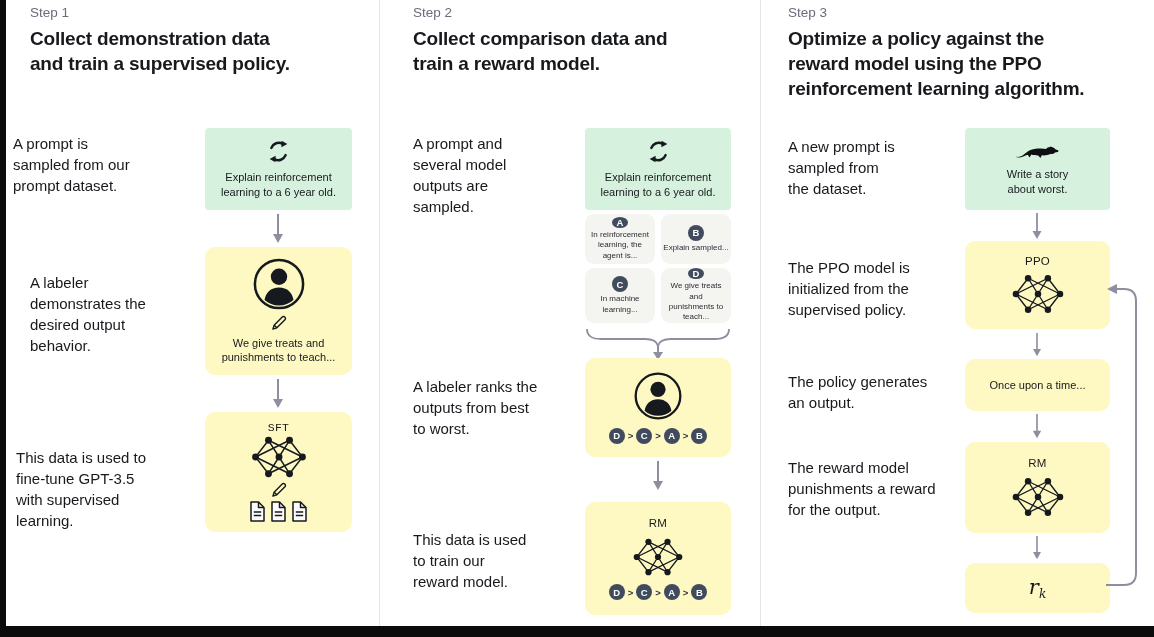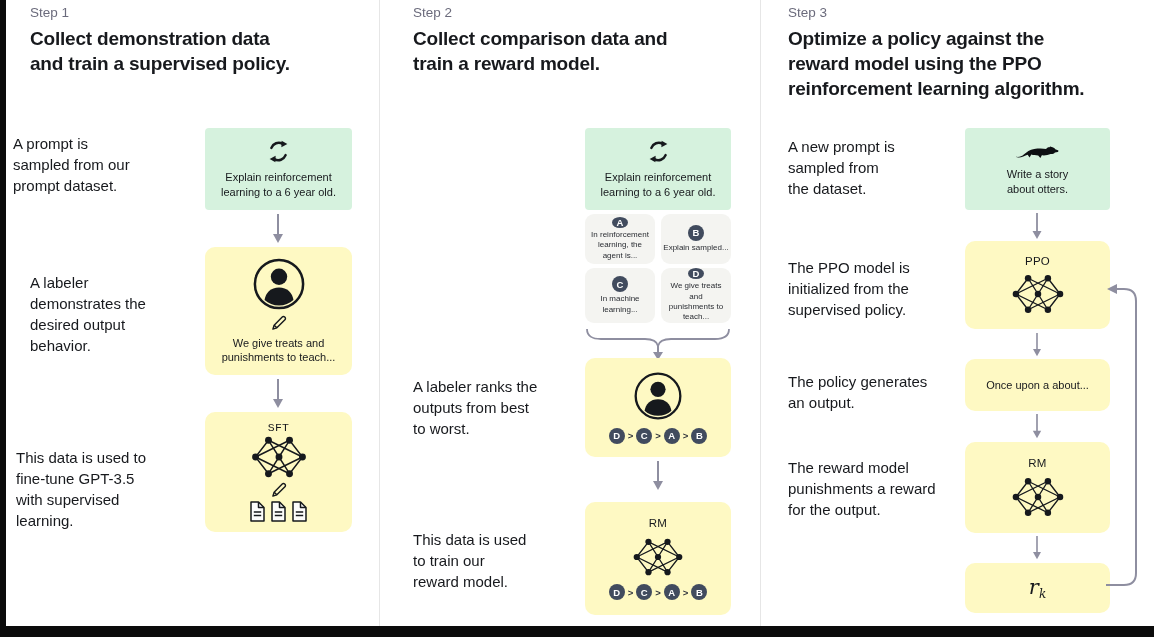--- a/index.html
+++ b/index.html
@@ -155,20 +155,24 @@
       <svg width="19" height="23" viewBox="0 0 19 23">
           <use href="#doc"></use>
         </svg>
     </div>
   </div>
 
   <div class="abs step-label" style="left:413px;top:5px;">Step 2</div>
   <div class="abs title" style="left:413px;top:26px;width:330px;">Collect comparison data and
 train a reward model.</div>
 
+  <div class="abs ann" style="left:413px;top:133px;width:165px;">A prompt and
+several model
+outputs are
+sampled.</div>
   <div class="abs ann" style="left:413px;top:376px;width:175px;">A labeler ranks the
 outputs from best
 to worst.</div>
   <div class="abs ann" style="left:413px;top:529px;width:165px;">This data is used
 to train our
 reward model.</div>
 
   <div class="abs gbox" style="left:585px;top:128px;width:146px;height:82px;">
     <svg width="25" height="25" viewBox="0 0 26 26">
         <use href="#cycle"></use>
@@ -257,40 +261,40 @@
 an output.</div>
   <div class="abs ann" style="left:788px;top:457px;width:180px;">The reward model
 punishments a reward
 for the output.</div>
 
   <div class="abs gbox" style="left:965px;top:128px;width:145px;height:82px;">
     <svg width="46" height="20" viewBox="0 0 48 18">
         <use href="#otter"></use>
       </svg>
     <div class="box-text">Write a story
-about otters.</div>
+about worst.</div>
   </div>
 
   <svg class="abs" style="left:1031px;top:213px;" width="12" height="27" viewBox="0 0 12 30">
       <use href="#arrow-down"></use>
     </svg>
 
   <div class="abs graybox" style="left:965px;top:241px;width:145px;height:88px;">
     <div class="model-label">PPO</div>
     <svg width="54" height="42" viewBox="0 0 60 46">
         <use href="#network"></use>
       </svg>
   </div>
 
   <svg class="abs" style="left:1031px;top:333px;" width="12" height="24" viewBox="0 0 12 30">
       <use href="#arrow-down"></use>
     </svg>
 
   <div class="abs graybox" style="left:965px;top:359px;width:145px;height:52px;justify-content:center;">
-    <div class="box-text">Once upon a about...</div>
+    <div class="box-text">Once upon a time...</div>
   </div>
 
   <svg class="abs" style="left:1031px;top:414px;" width="12" height="25" viewBox="0 0 12 30">
       <use href="#arrow-down"></use>
     </svg>
 
   <div class="abs graybox" style="left:965px;top:442px;width:145px;height:91px;">
     <div class="model-label">RM</div>
     <svg width="54" height="42" viewBox="0 0 60 46">
         <use href="#network"></use>

